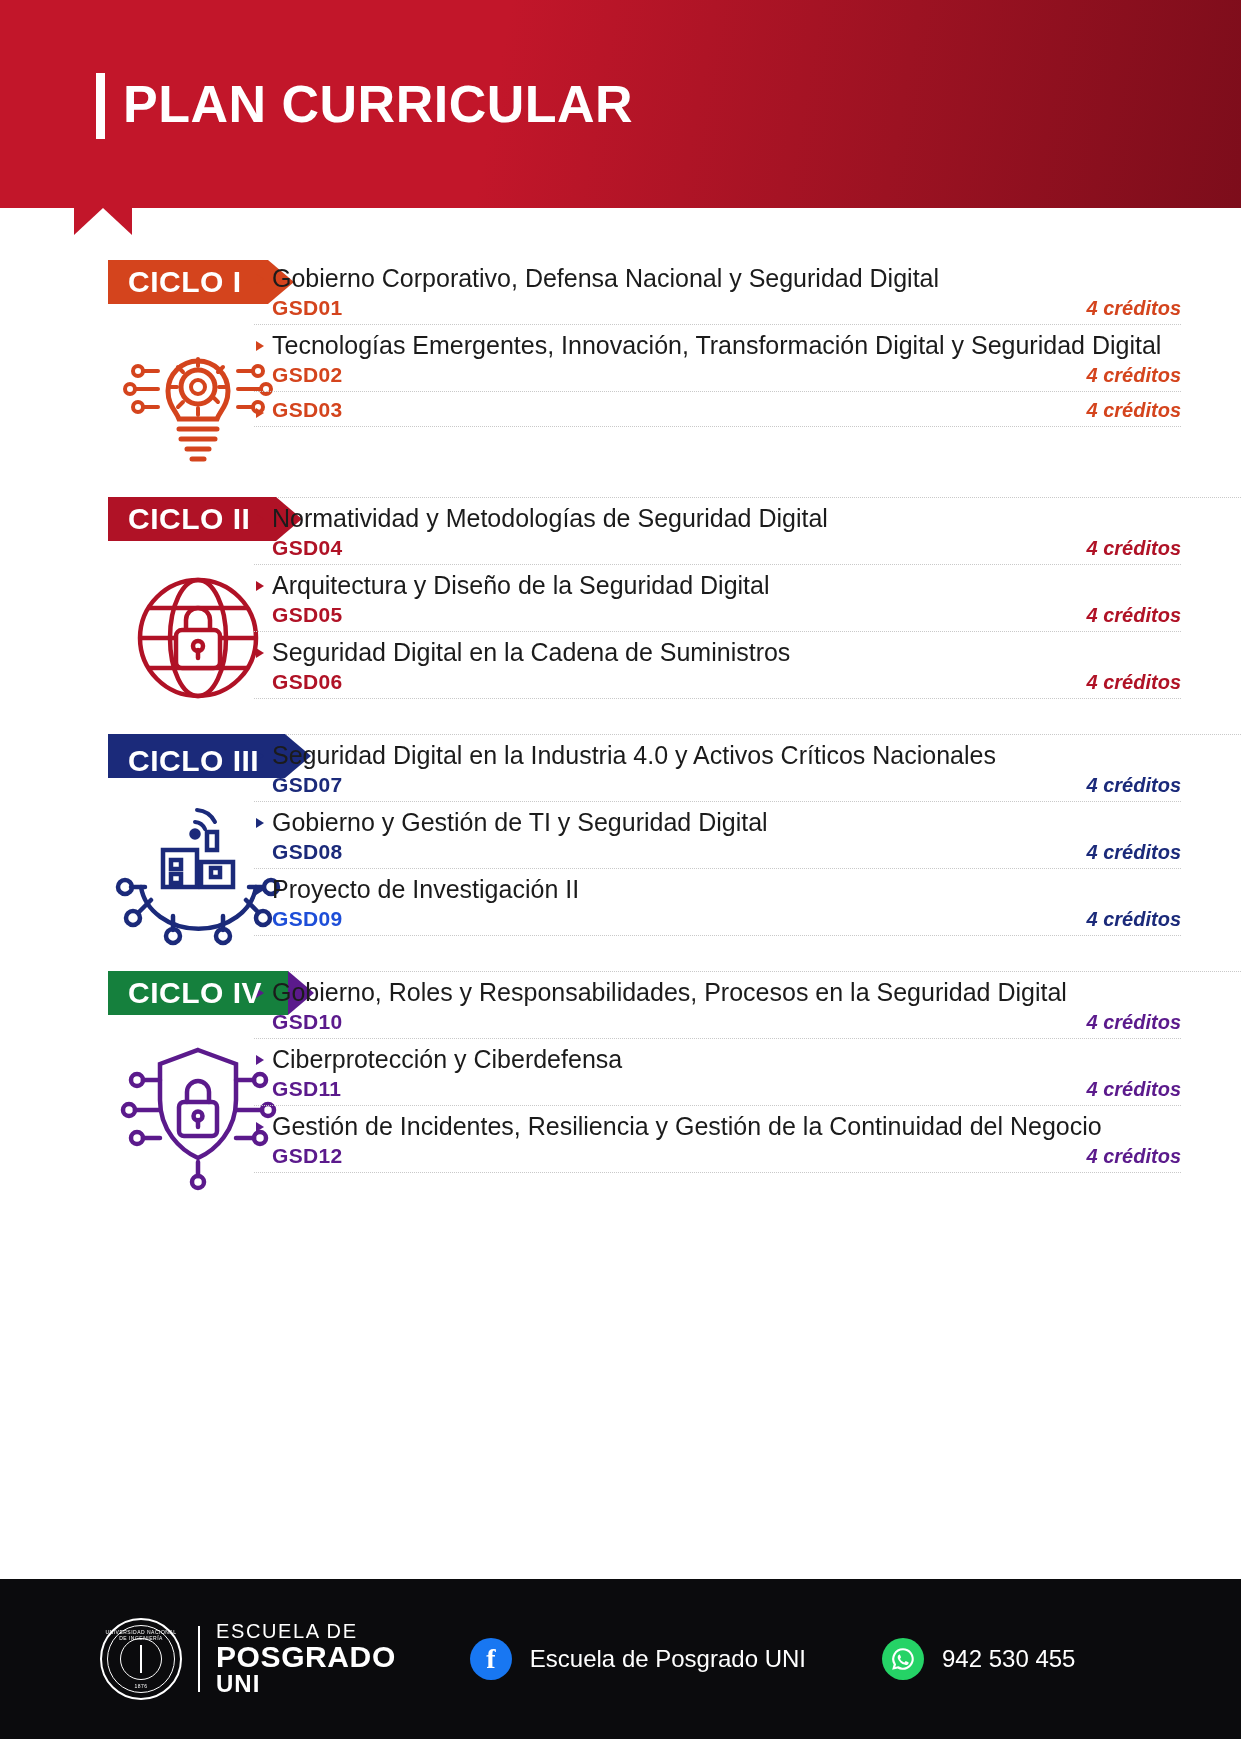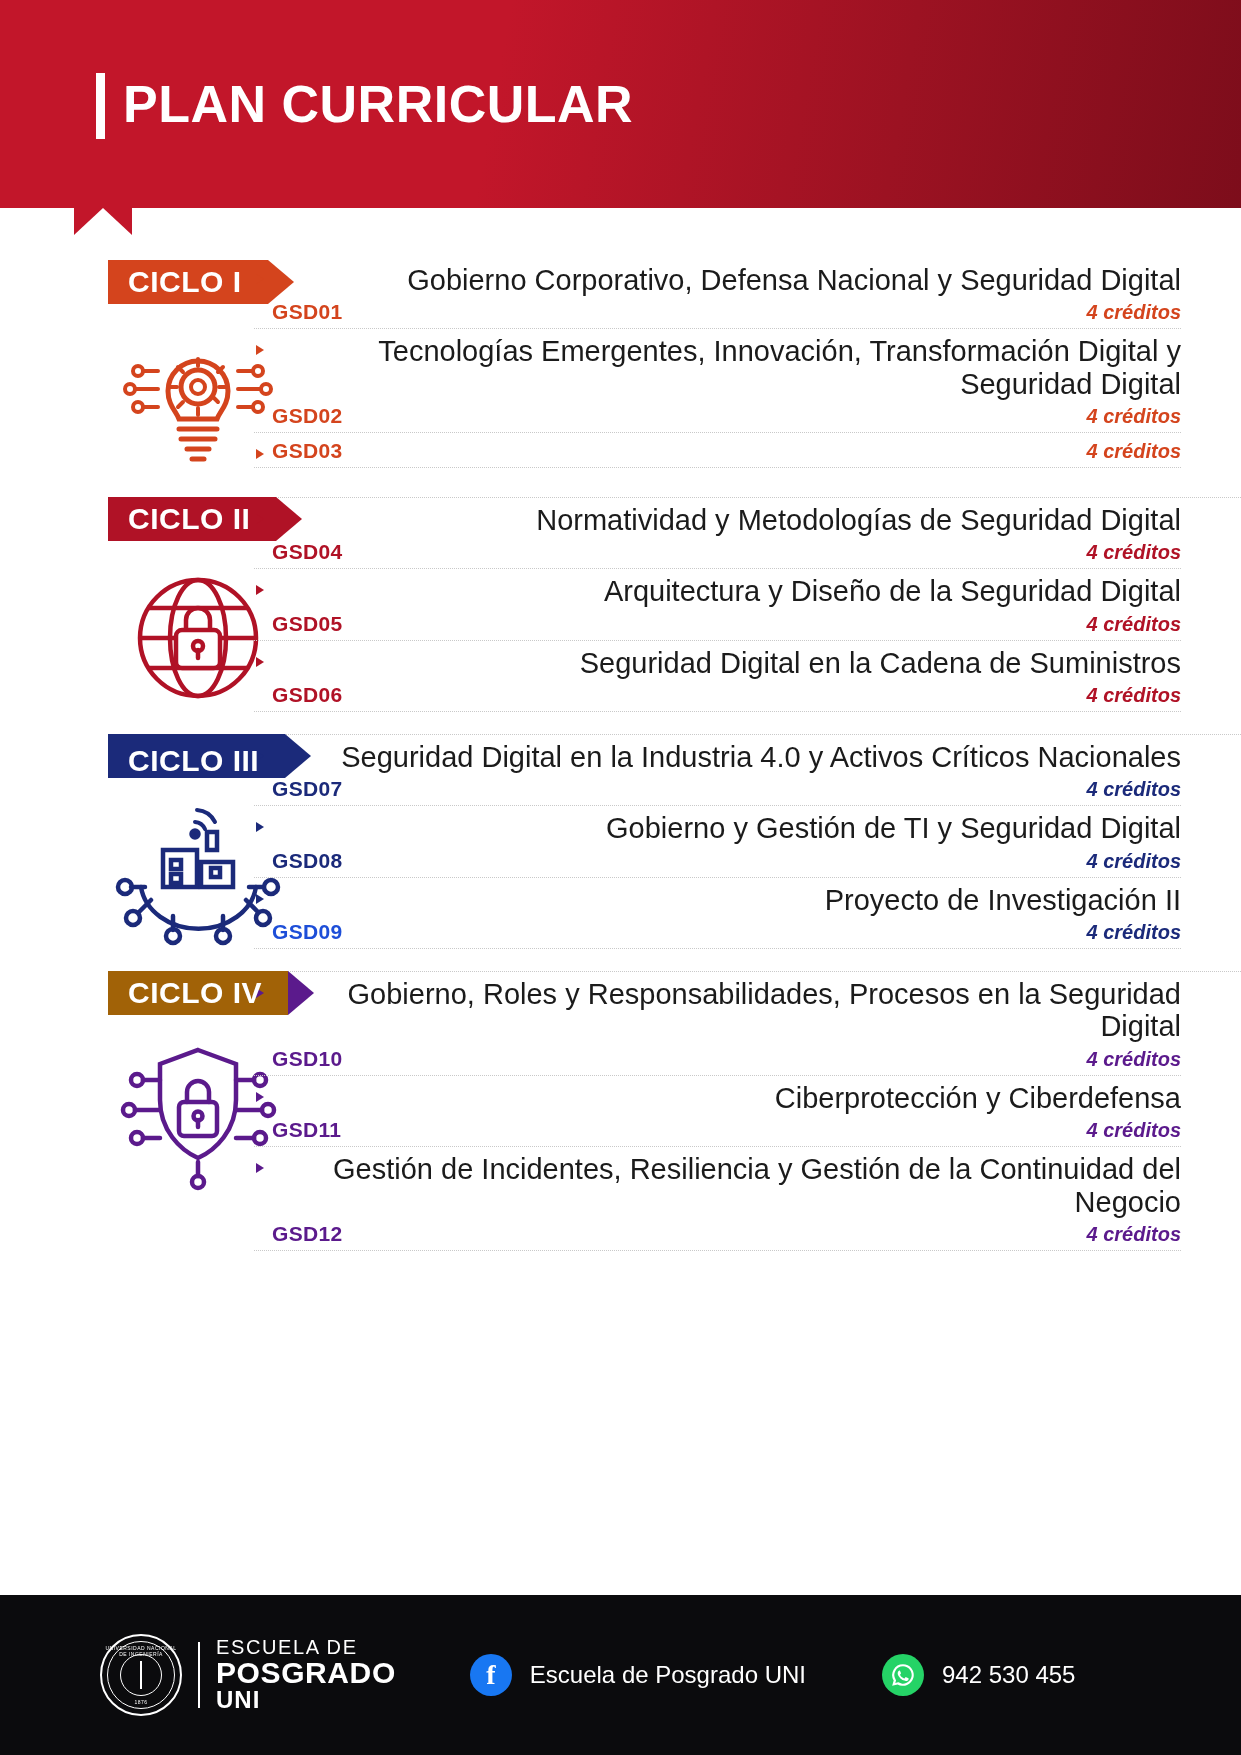--- a/index.html
+++ b/index.html
@@ -130,25 +130,24 @@
     left: 2px;
     top: 10px;
     width: 0;
     height: 0;
     border-top: 5px solid transparent;
     border-bottom: 5px solid transparent;
     border-left: 8px solid currentColor;
   }
 
   .course-name {
-    font-size: 29px;
+    font-size: 25px;
     color: #1b1b1b;
     line-height: 1.12;
     font-family: "Liberation Sans", sans-serif;
-    text-align: right;
   }
   .course-meta {
     display: flex;
     justify-content: space-between;
     align-items: baseline;
     margin-top: 4px;
   }
   .course-code {
     font-size: 21px;
     font-weight: bold;
@@ -160,21 +159,21 @@
     font-style: italic;
   }
 
   
   .cycle-right.with-top-rule { border-top: 1px dotted #c9c9c9; padding-top: 6px; }
 
   
   .footer {
     position: absolute;
     left: 0;
-    bottom: 0;
+    bottom: 16px;
     width: 1241px;
     height: 160px;
     background: #0b0b0d;
     display: flex;
     align-items: center;
   }
   .footer-logo {
     display: flex;
     align-items: center;
     margin-left: 100px;
@@ -426,21 +425,21 @@
           <span class="course-code" style="color:#1d4ed8;">GSD09</span>
           <span class="course-credits" style="color:#1b2a7a;">4 créditos</span>
         </div>
       </div>
 
     </div>
   </div>
 
   <div class="cycle">
     <div class="cycle-left">
-      <div class="cycle-tag" style="background:#a16207; color:#5b1a8c;">
+      <div class="cycle-tag" style="background:#15803d; color:#5b1a8c;">
         <span style="color:#ffffff; position:relative; z-index:2;">CICLO IV</span>
       </div>
       <div class="icon-wrap">
         <svg width="175" height="160" viewBox="0 0 175 160" fill="none" stroke="#5b1a8c" stroke-width="4.5" stroke-linecap="round">
           <path d="M87 18l38 14v36c0 30-20 50-38 58-18-8-38-28-38-58V32z"></path>
           <rect x="68" y="70" width="38" height="34" rx="5"></rect>
           <path d="M76 70V60a11 11 0 0 1 22 0v10"></path>
           <circle cx="87" cy="84" r="4.5"></circle>
           <path d="M87 88v7"></path>
           <path d="M49 48H32M49 78H24M49 106H32M125 48h18M125 78h26M125 106h18"></path>

